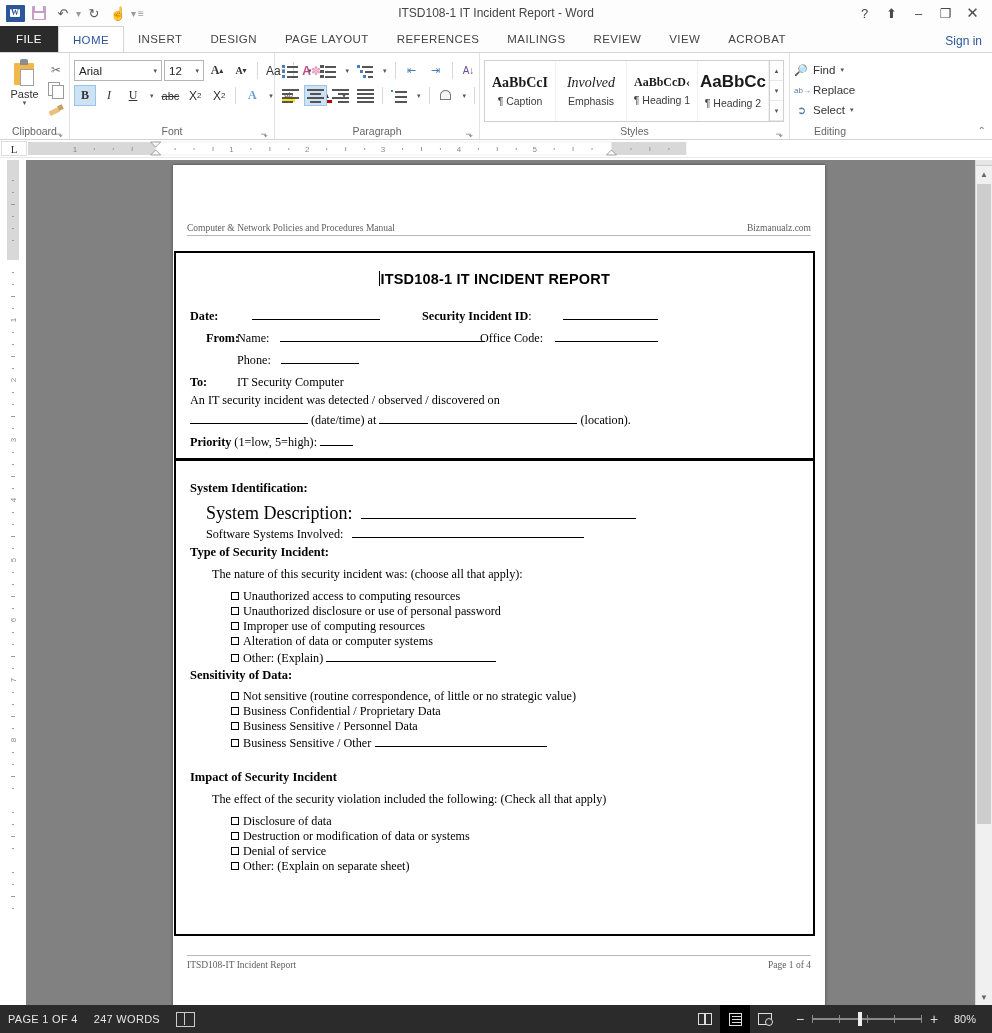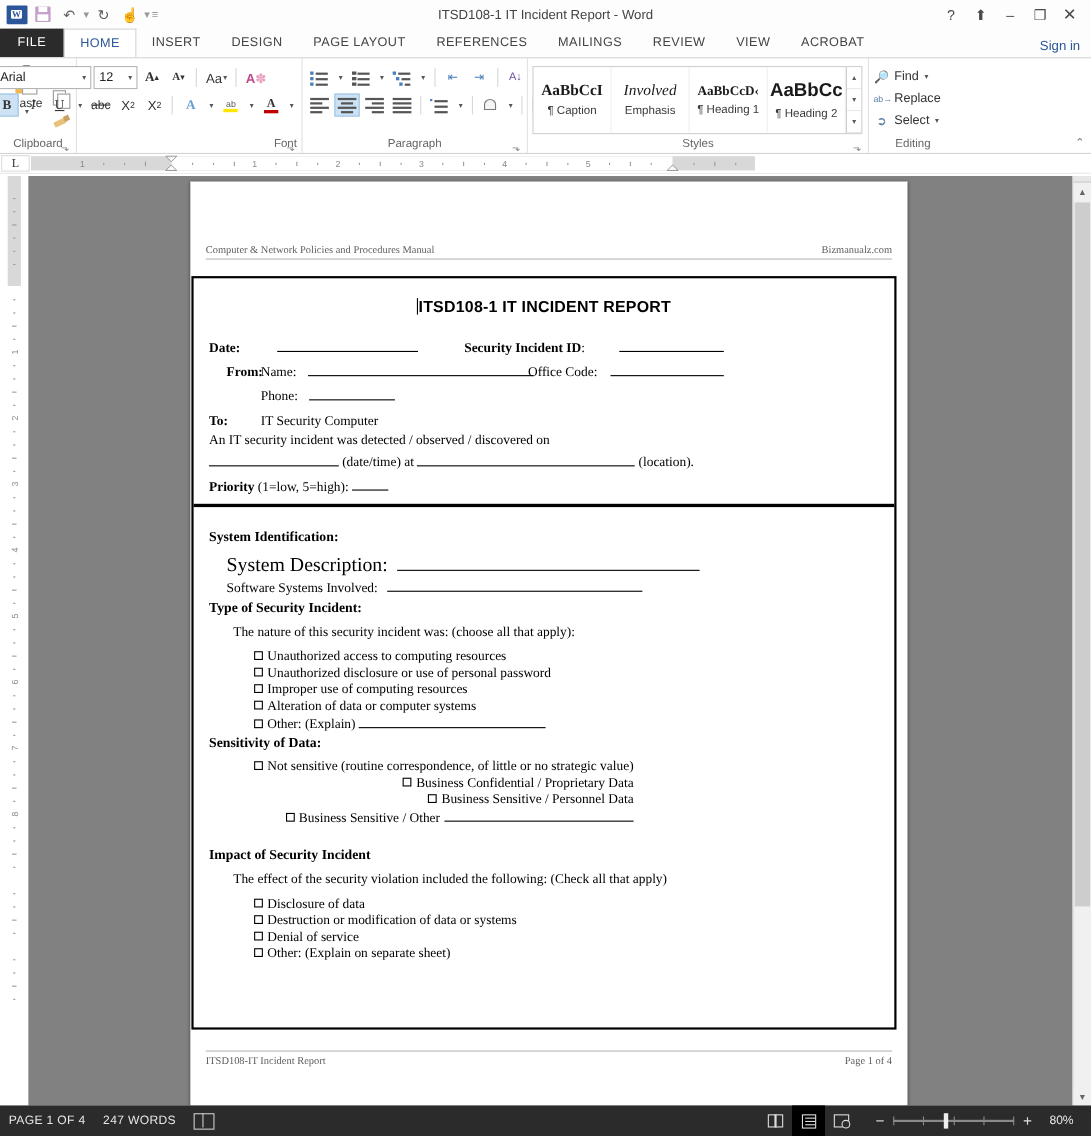--- a/index.html
+++ b/index.html
@@ -168,21 +168,21 @@
     width: 11px; height: 5px; background: #e8c17a;
     transform: rotate(-25deg); border-radius: 1px;
   }
   .brush-ico::after {
     content: ""; position: absolute; left: 10px; top: 2px;
     width: 5px; height: 5px; background: #c9a063;
     transform: rotate(-25deg);
   }
 
   
-  .fontgrp { width: 205px; align-items: flex-end; }
+  .fontgrp { width: 205px; }
   .font-row { display: flex; align-items: center; gap: 2px; }
   .font-row2 { margin-top: 4px; }
   .combo {
     height: 21px; border: 1px solid #b5b5b5; background: #fff;
     display: flex; align-items: center;
     font-size: 11.5px; color: #222; padding-left: 4px;
   }
   .combo .arrow { margin-left: auto; font-size: 7px; color: #555; padding: 0 4px; }
   .combo-fontname { width: 88px; }
   .combo-fontsize { width: 40px; }
@@ -424,21 +424,21 @@
   .ck-item { white-space: nowrap; }
   .cb {
     display: inline-block; width: 8px; height: 8px;
     border: 1px solid #000; margin-right: 4px;
     vertical-align: 0px;
   }
   .list1 { left: 55px; top: 336px; }
   .list1 .u { display: inline-block; width: 170px; border-bottom: 1px solid #000; height: 13px; margin-left: 3px; }
 
   .sec3 { position: absolute; left: 14px; top: 415px; }
-  .list2 { left: 55px; top: 436px; text-align: right; }
+  .list2 { left: 55px; top: 436px; }
   .list2 .u { display: inline-block; width: 172px; border-bottom: 1px solid #000; height: 13px; margin-left: 4px; }
 
   .sec4 { position: absolute; left: 14px; top: 517px; }
   .sec4-intro { position: absolute; left: 36px; top: 539px; font-size: 12.2px; }
   .list3 { left: 55px; top: 561px; }
 
   .doc-footer {
     position: absolute; left: 14px; right: 14px; top: 790px;
     display: flex; justify-content: space-between;
     font-size: 9.5px; color: #606060;

